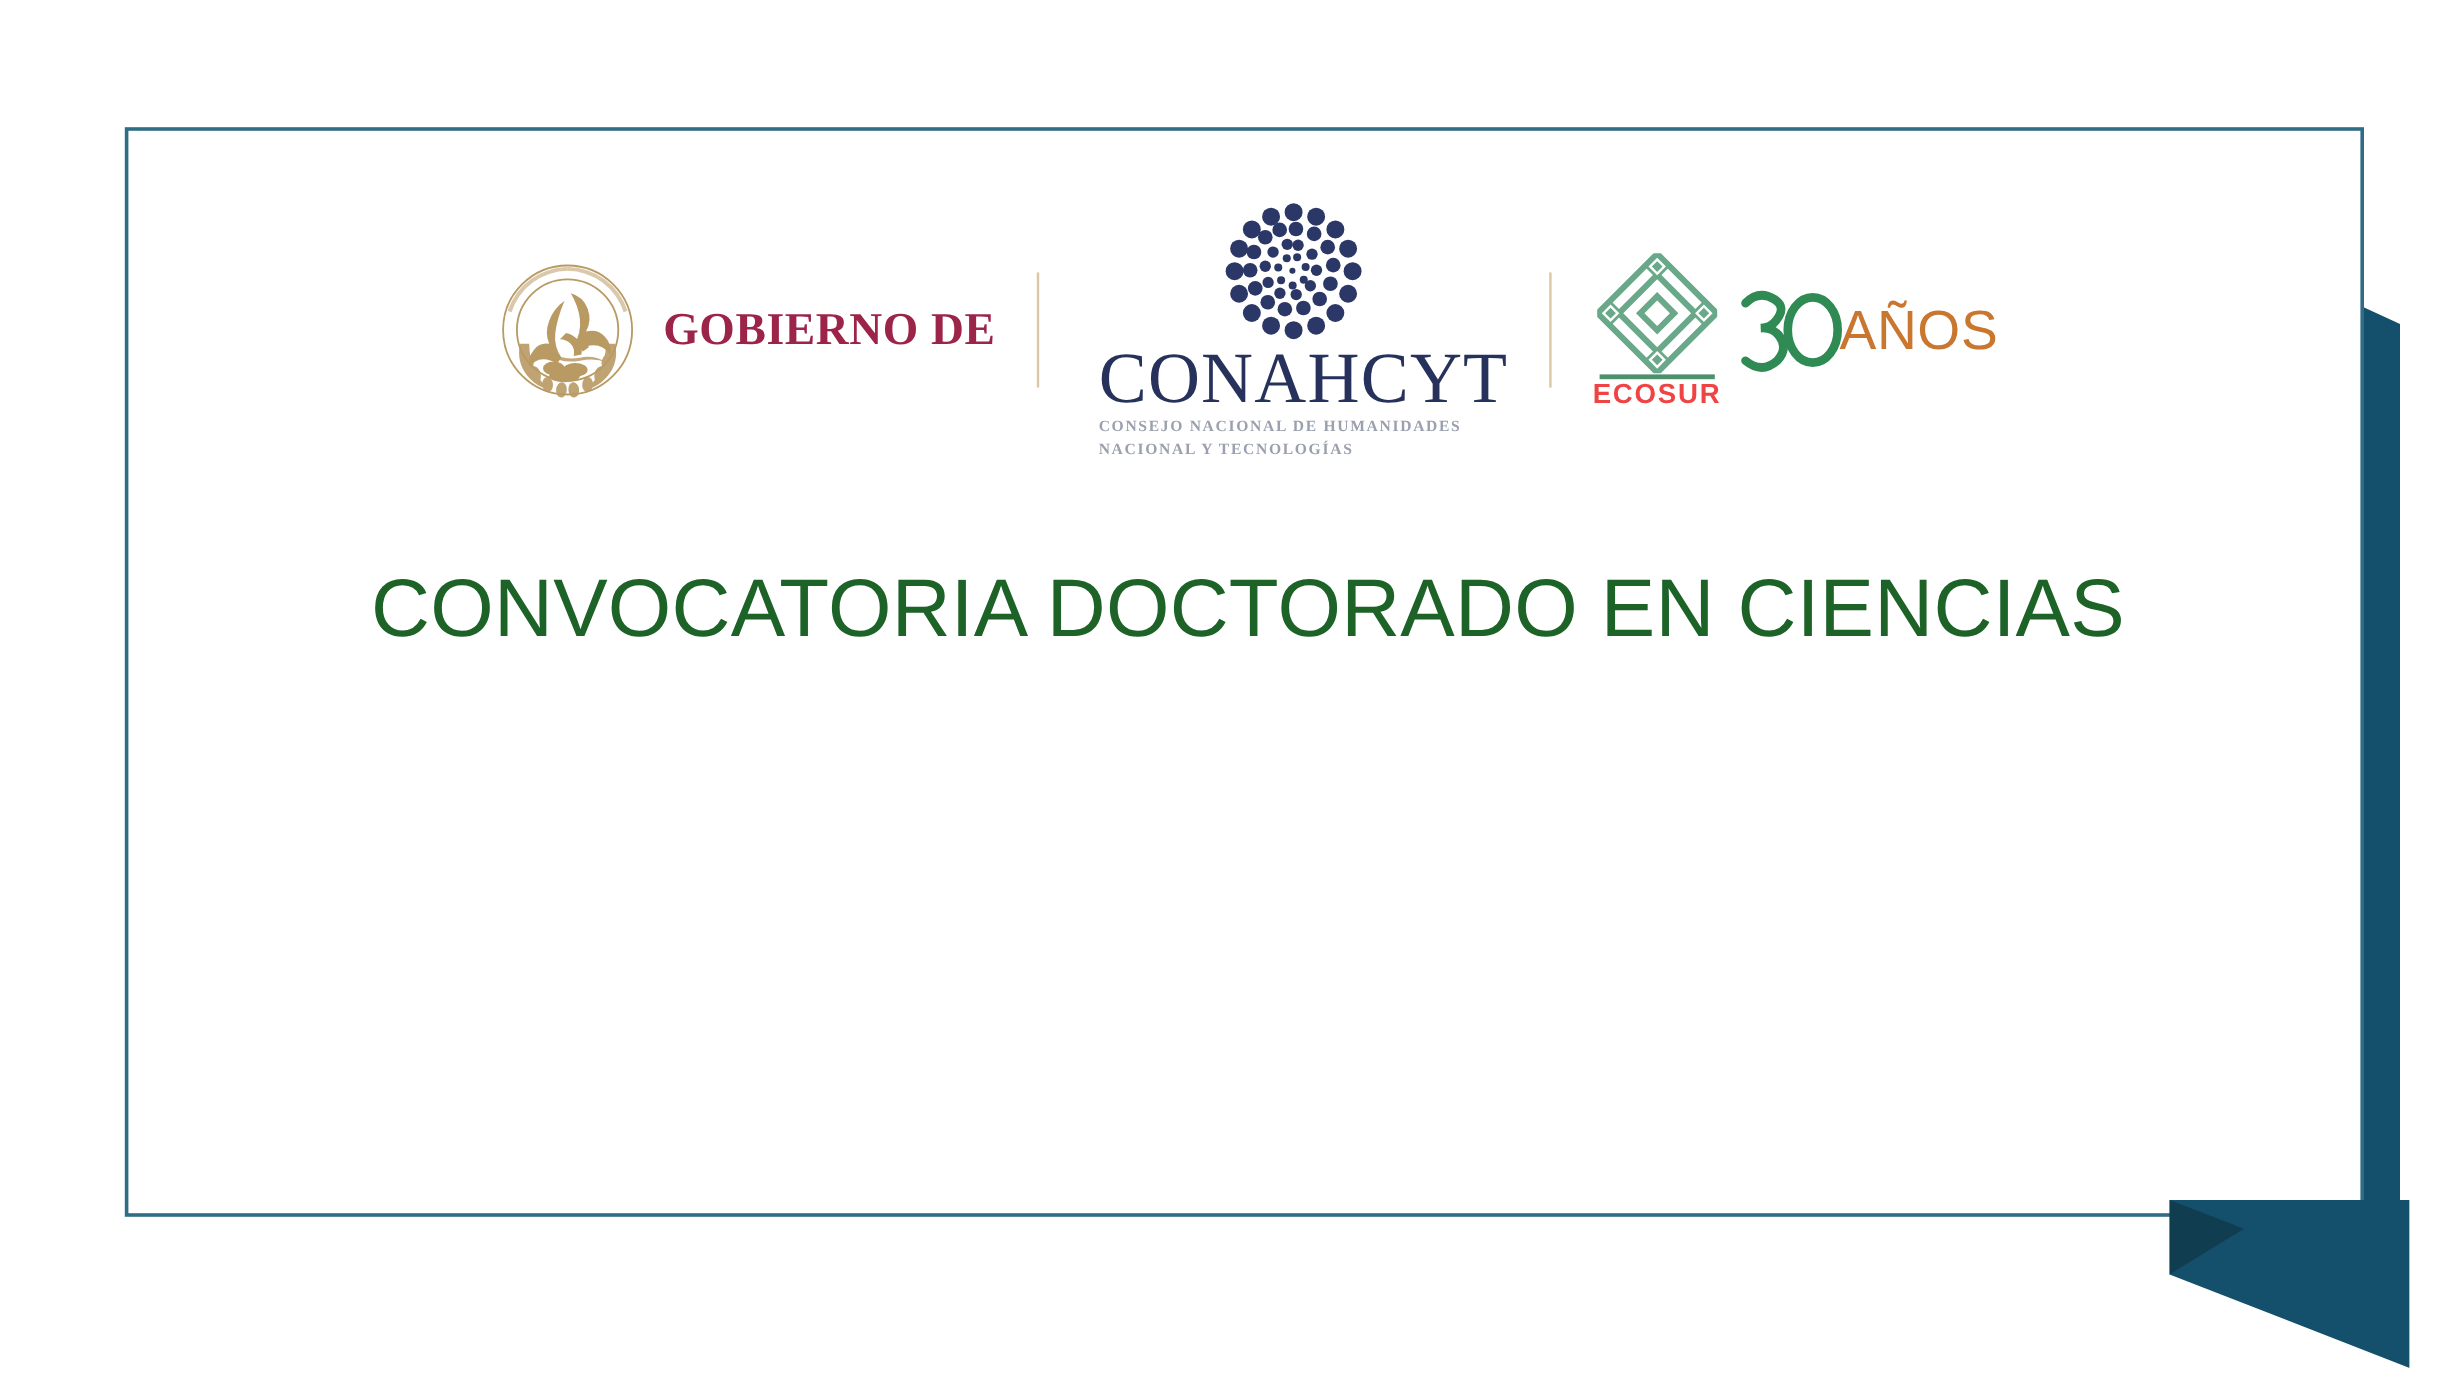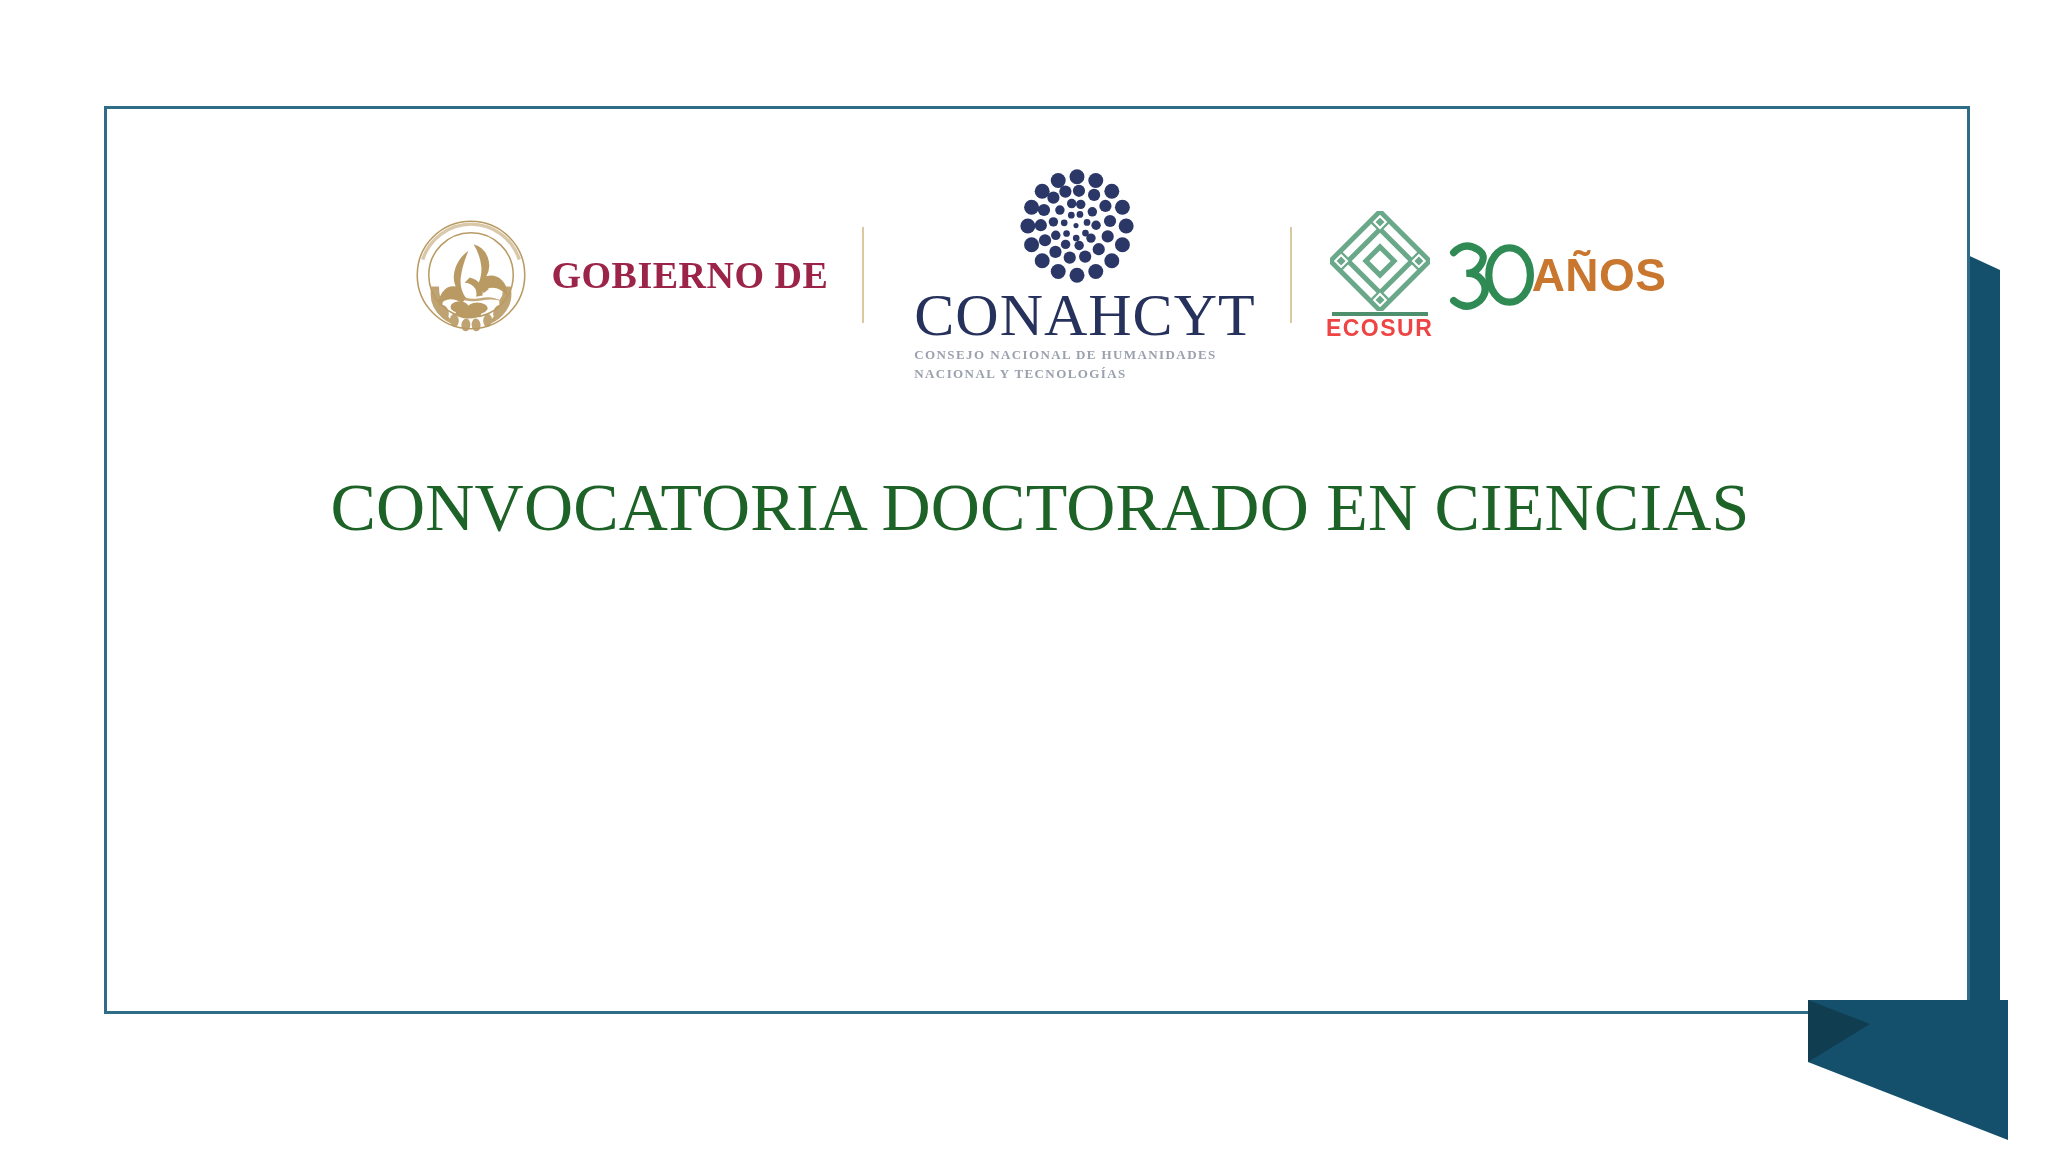--- a/index.html
+++ b/index.html
@@ -146,36 +146,36 @@
     line-height: 1;
   }
   #ecosur-anniversary {
     margin-left: 10px;
     display: flex;
     align-items: center;
   }
   #ecosur-30 { width: 92px; height: 80px; flex: none; }
   #ecosur-anos {
     font-family: "Liberation Sans", sans-serif;
-    font-weight: bold;
+    font-weight: normal;
     font-size: 46px;
     letter-spacing: 0.5px;
     color: #c9762e;
     margin-left: -4px;
   }
 
   
   #slide-title {
     position: absolute;
     left: 180px;
     top: 418px;
     width: 1720px;
     text-align: center;
     color: #1d6227;
-    font-family: Liberation Serif, serif;
+    font-family: Liberation Sans, sans-serif;
     font-size: 68px;
     font-weight: normal;
     line-height: 1.28;
     letter-spacing: 0.2px;
     z-index: 6;
   }
   #slide-title .tline { display: block; }
 </style>
 </head>
 <body>

